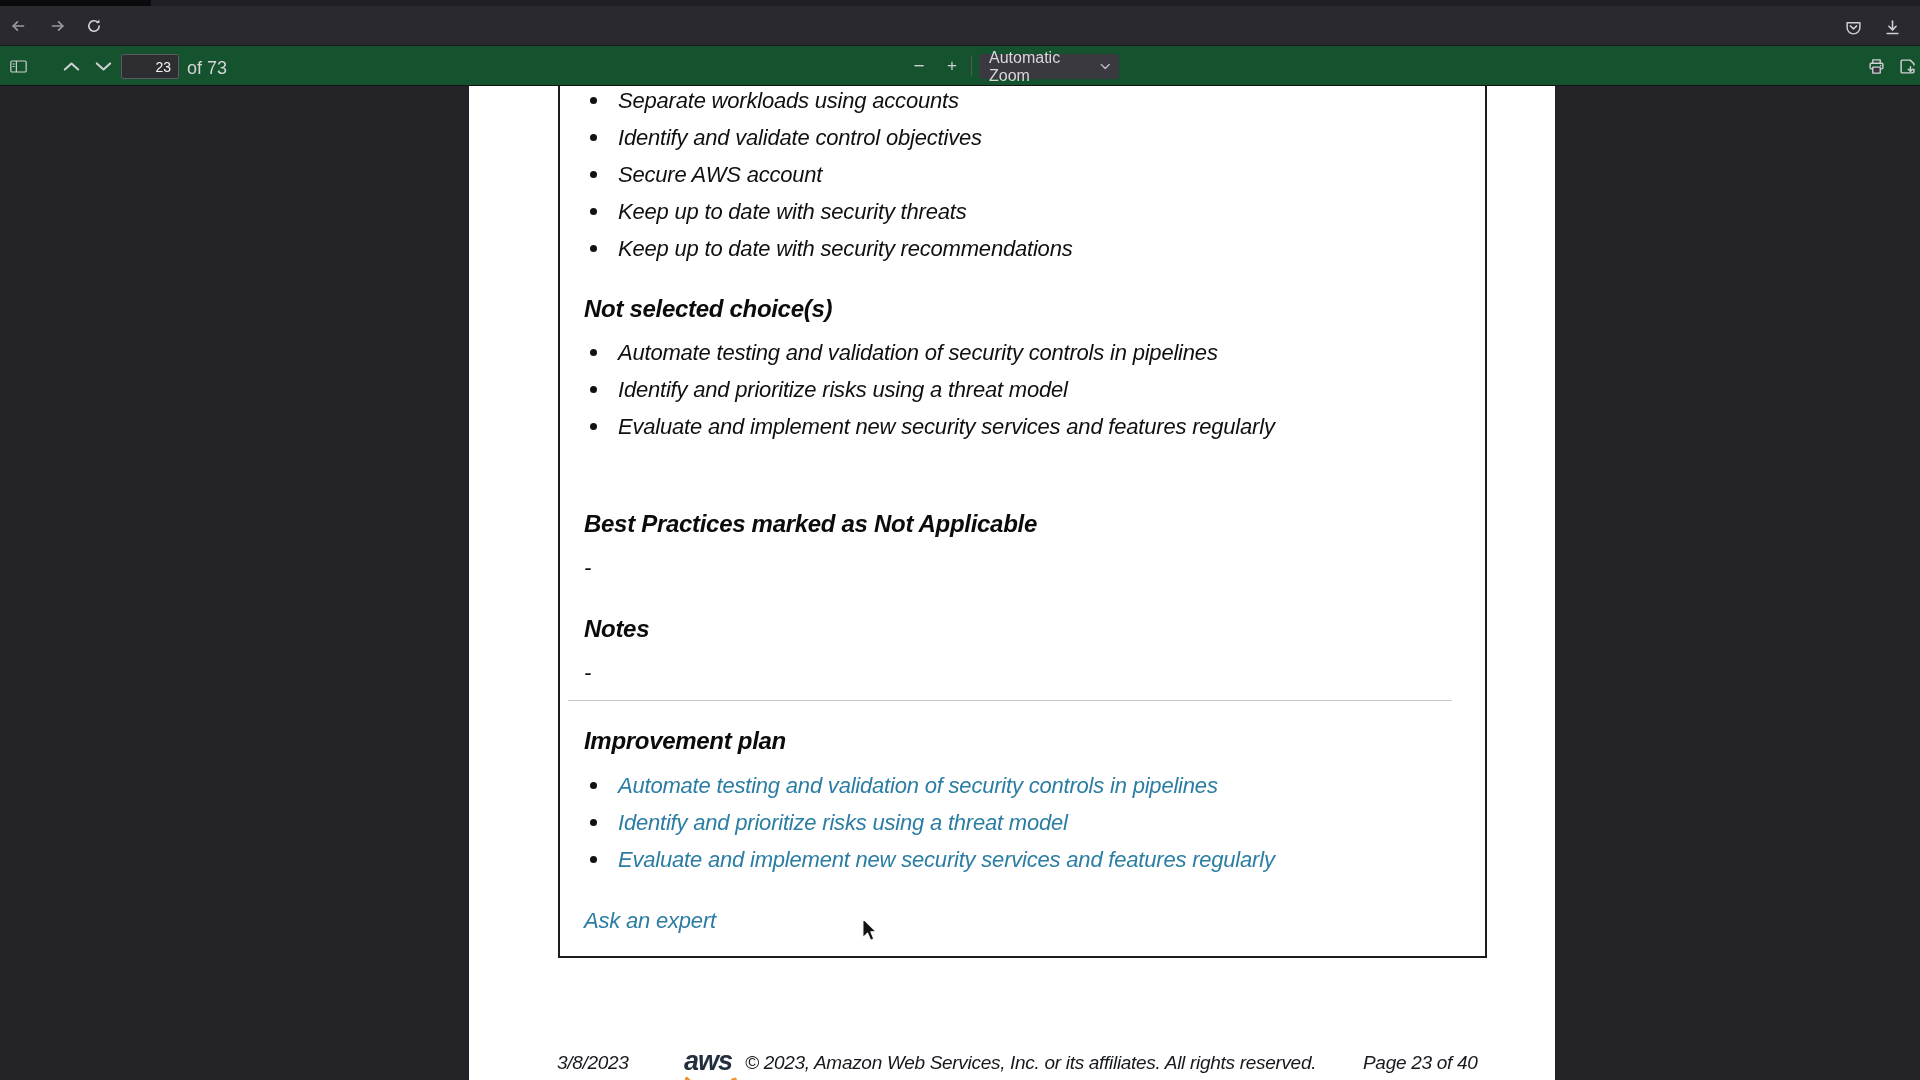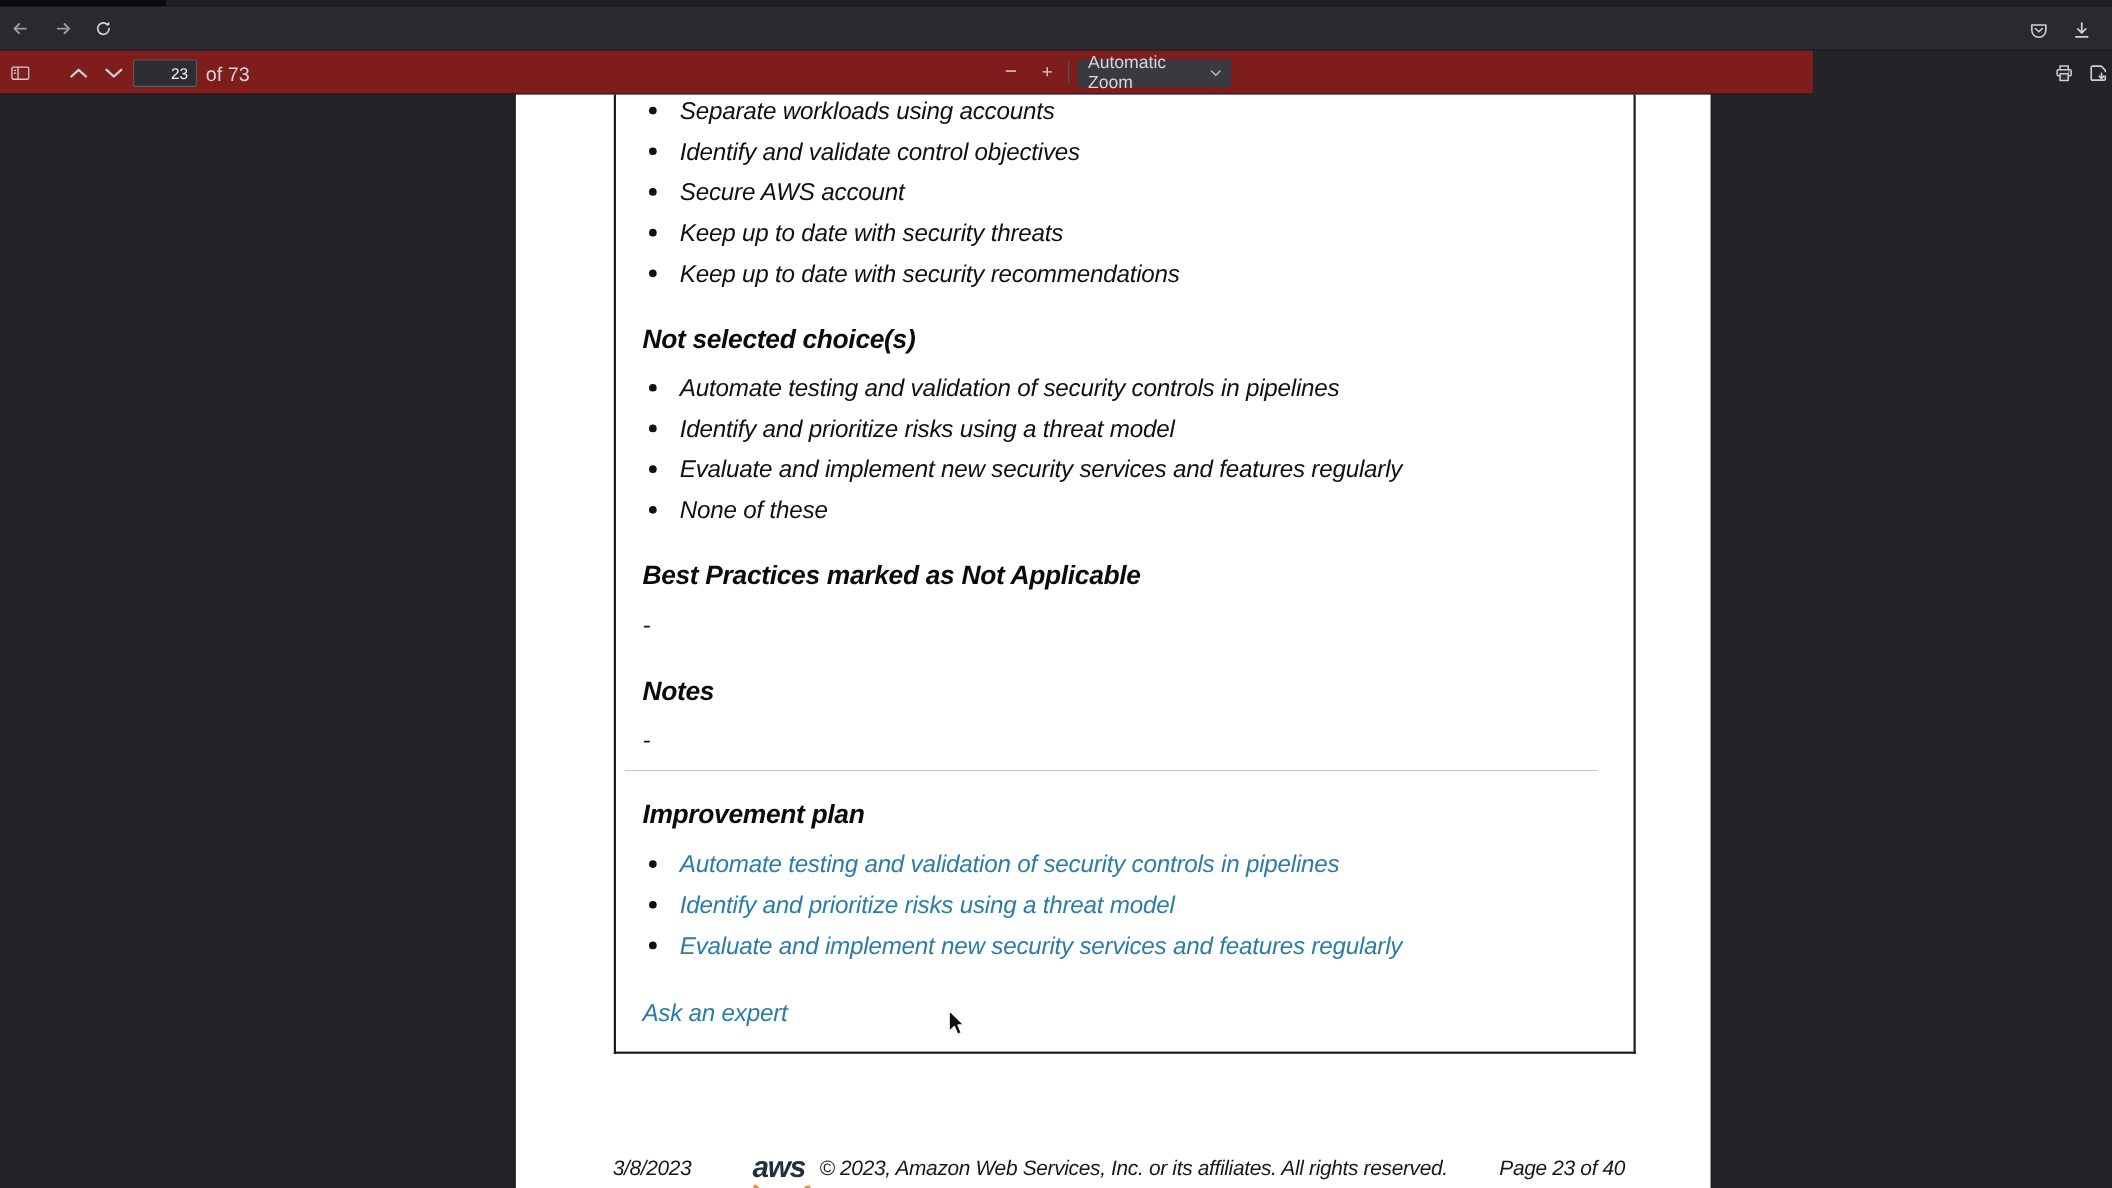--- a/index.html
+++ b/index.html
@@ -23,22 +23,22 @@
              padding:0 10px; color:#f2f2f7; }
   .url-bar .ub-icon { width:16px; height:16px; margin-right:9px; color:#c7c7cd; flex:0 0 auto; }
   .url-text { font-size:14px; letter-spacing:0.1px; color:#fbfbfe; flex:1 1 auto;
               white-space:nowrap; overflow:hidden; }
   .star-btn { width:18px; height:18px; color:#cfcfd6; flex:0 0 auto; }
   .tb-right-btn { position:absolute; top:8px; width:26px; height:26px; color:#cfcfd6;
                   display:flex; align-items:center; justify-content:center; }
   .tb-right-btn svg { width:17px; height:17px; }
 
   
-  .pdf-toolbar { position:absolute; left:0; top:46px; width:1648px; height:40px;
-                 background:#7f1d1d; border-bottom:1px solid #131315; }
+  .pdf-toolbar { position:absolute; left:0; top:46px; width:1920px; height:40px;
+                 background:#14532d; border-bottom:1px solid #131315; }
   .pt-btn { position:absolute; display:flex; align-items:center; justify-content:center;
             color:#cfcfd4; }
   .sidebar-toggle { left:4px; top:8px; width:28px; height:24px; }
   .pg-prev { left:58px; top:10px; width:26px; height:20px; }
   .pg-next { left:90px; top:10px; width:26px; height:20px; }
   .page-input { position:absolute; left:121px; top:8px; width:58px; height:25px;
                 background:#2e2d32; border:1px solid #5a5a60; border-radius:2px;
                 color:#f4f4f8; font-size:14px; text-align:right; padding-right:7px;
                 font-family:"Liberation Sans", sans-serif; }
   .page-count { position:absolute; left:187px; top:12px; font-size:18px; color:#d3d3d8; }
@@ -240,24 +240,20 @@
             <span class="txt">Automate testing and validation of security controls in pipelines</span>
           </div>
         <div class="li">
             <span class="dot"></span>
             <span class="txt">Identify and prioritize risks using a threat model</span>
           </div>
         <div class="li">
             <span class="dot"></span>
             <span class="txt">Evaluate and implement new security services and features regularly</span>
           </div>
-        <div class="li">
-            <span class="dot"></span>
-            <span class="txt">None of these</span>
-          </div>
       </div>
 
       <div class="h2" style="top:423px;">Best Practices marked as Not Applicable</div>
       <div class="dash" style="top:467px;">-</div>
 
       <div class="h2" style="top:528px;">Notes</div>
       <div class="dash" style="top:572px;">-</div>
 
       <div class="hr-line" style="top:614px;"></div>
 

